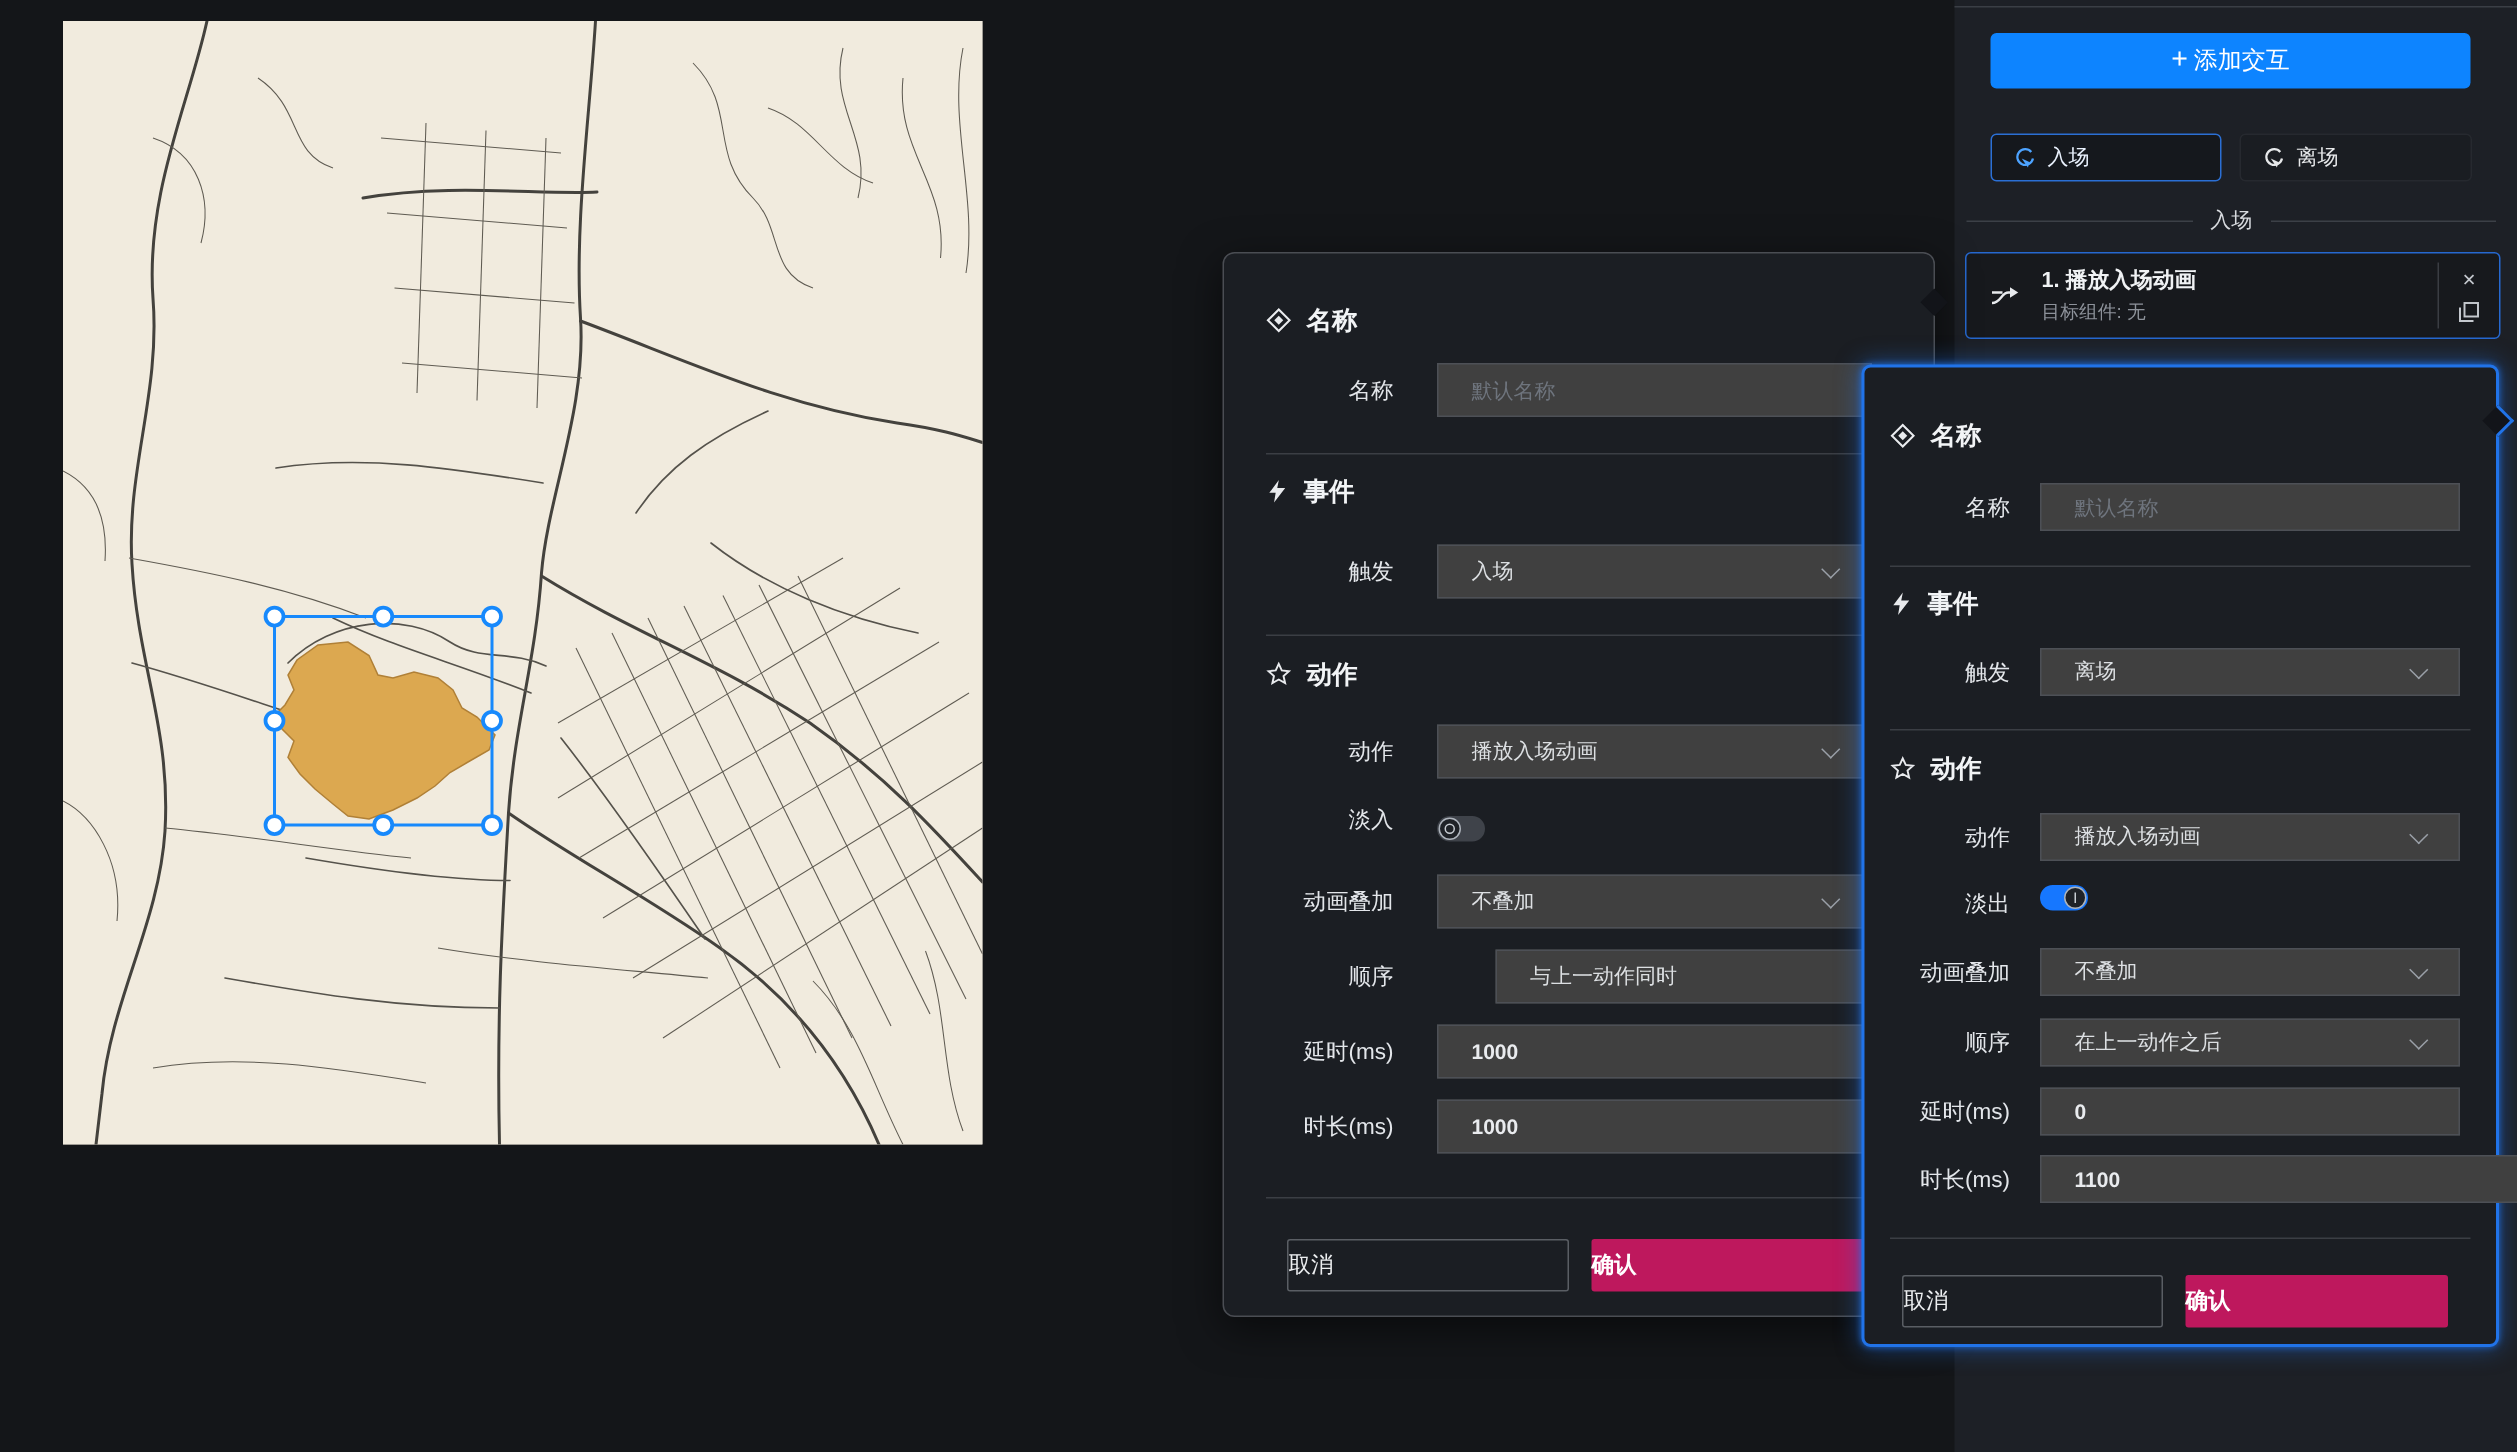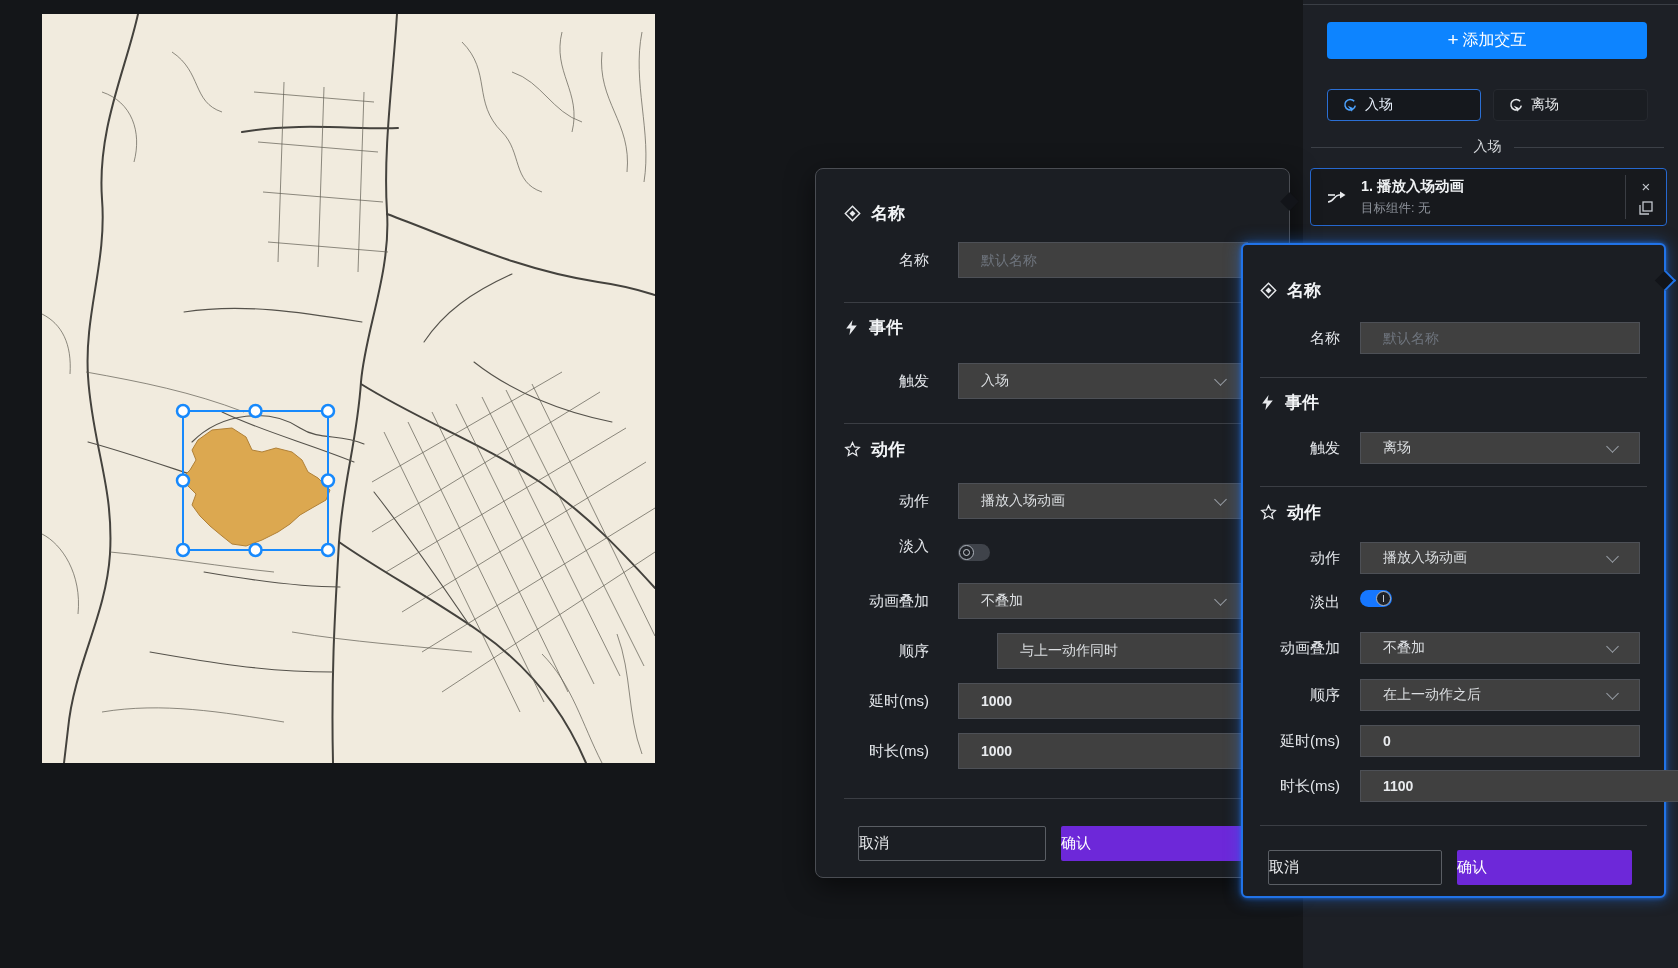--- a/index.html
+++ b/index.html
@@ -57,21 +57,21 @@
   .knob{position:absolute;top:1px;width:15px;height:15px;border-radius:50%;
         background:#1f2227;border:1.5px solid #aeb4bc;box-sizing:border-box;
         display:flex;align-items:center;justify-content:center;}
   .toggle.off .knob{left:1px;}
   .toggle.on .knob{right:1px;}
   .kg-o{width:5px;height:5px;border:1px solid #c8cdd3;border-radius:50%;}
   .kg-i{width:1.5px;height:7px;background:#c8cdd3;}
   .btn{position:absolute;height:35px;border-radius:2px;display:flex;align-items:center;justify-content:flex-start;
        font-size:15px;cursor:pointer;box-sizing:border-box;}
   .btn.ghost{background:transparent;border:1px solid #5a5e64;color:#eceef0;}
-  .btn.primary{background:#6d28d9;color:#fff;font-weight:400;}
+  .btn.primary{background:#be185d;color:#fff;font-weight:700;}
   .arrow{position:absolute;width:13px;height:13px;background:#121419;transform:rotate(45deg);}
   #dlg1 .arrow{right:-7px;top:26px;}
   #dlg2 .arrow{right:-9px;top:28px;border-top:2px solid #2173e8;border-right:2px solid #2173e8;}
   svg{display:block;}
 </style>
 </head>
 <body>
 
 <div class="abs" id="map">
   <svg width="613" height="749" viewBox="0 0 613 749">

